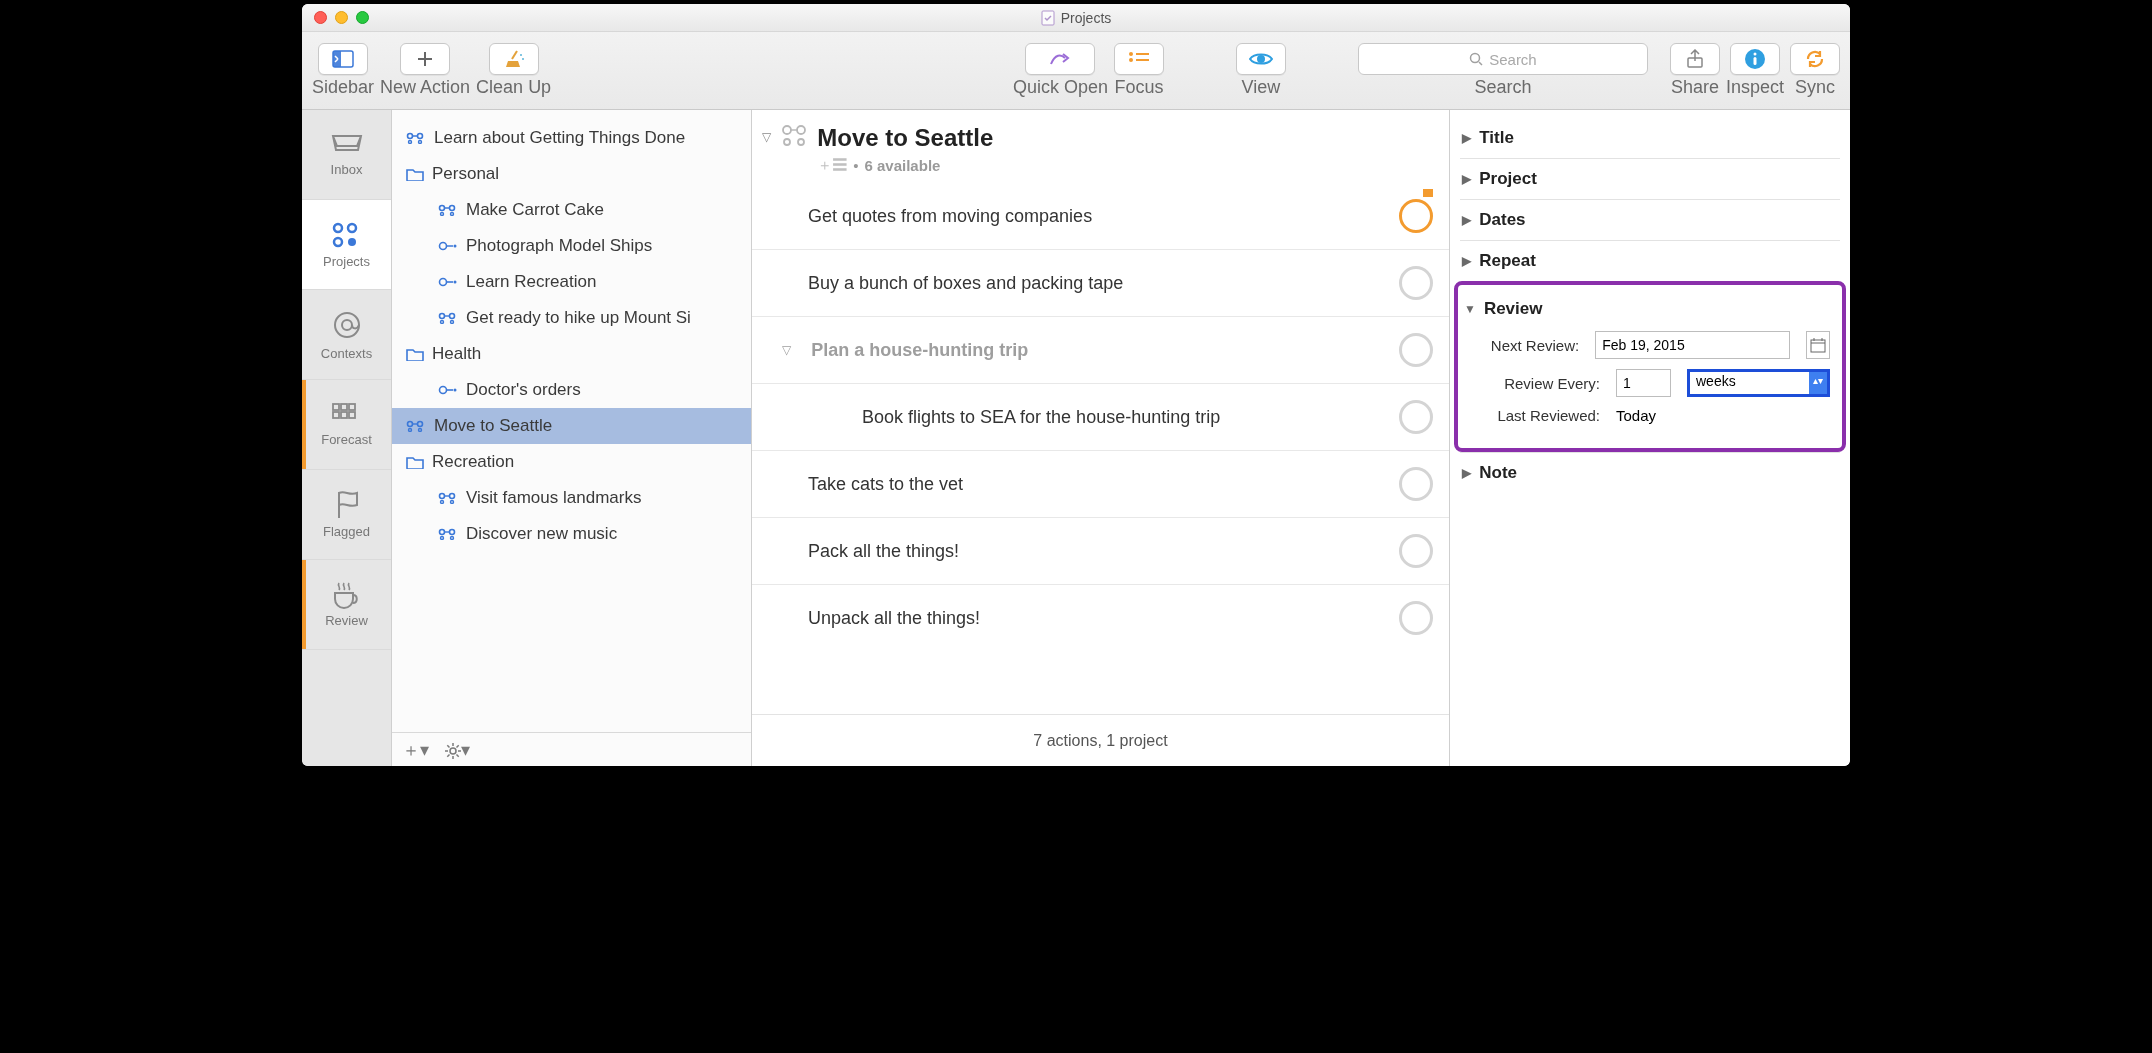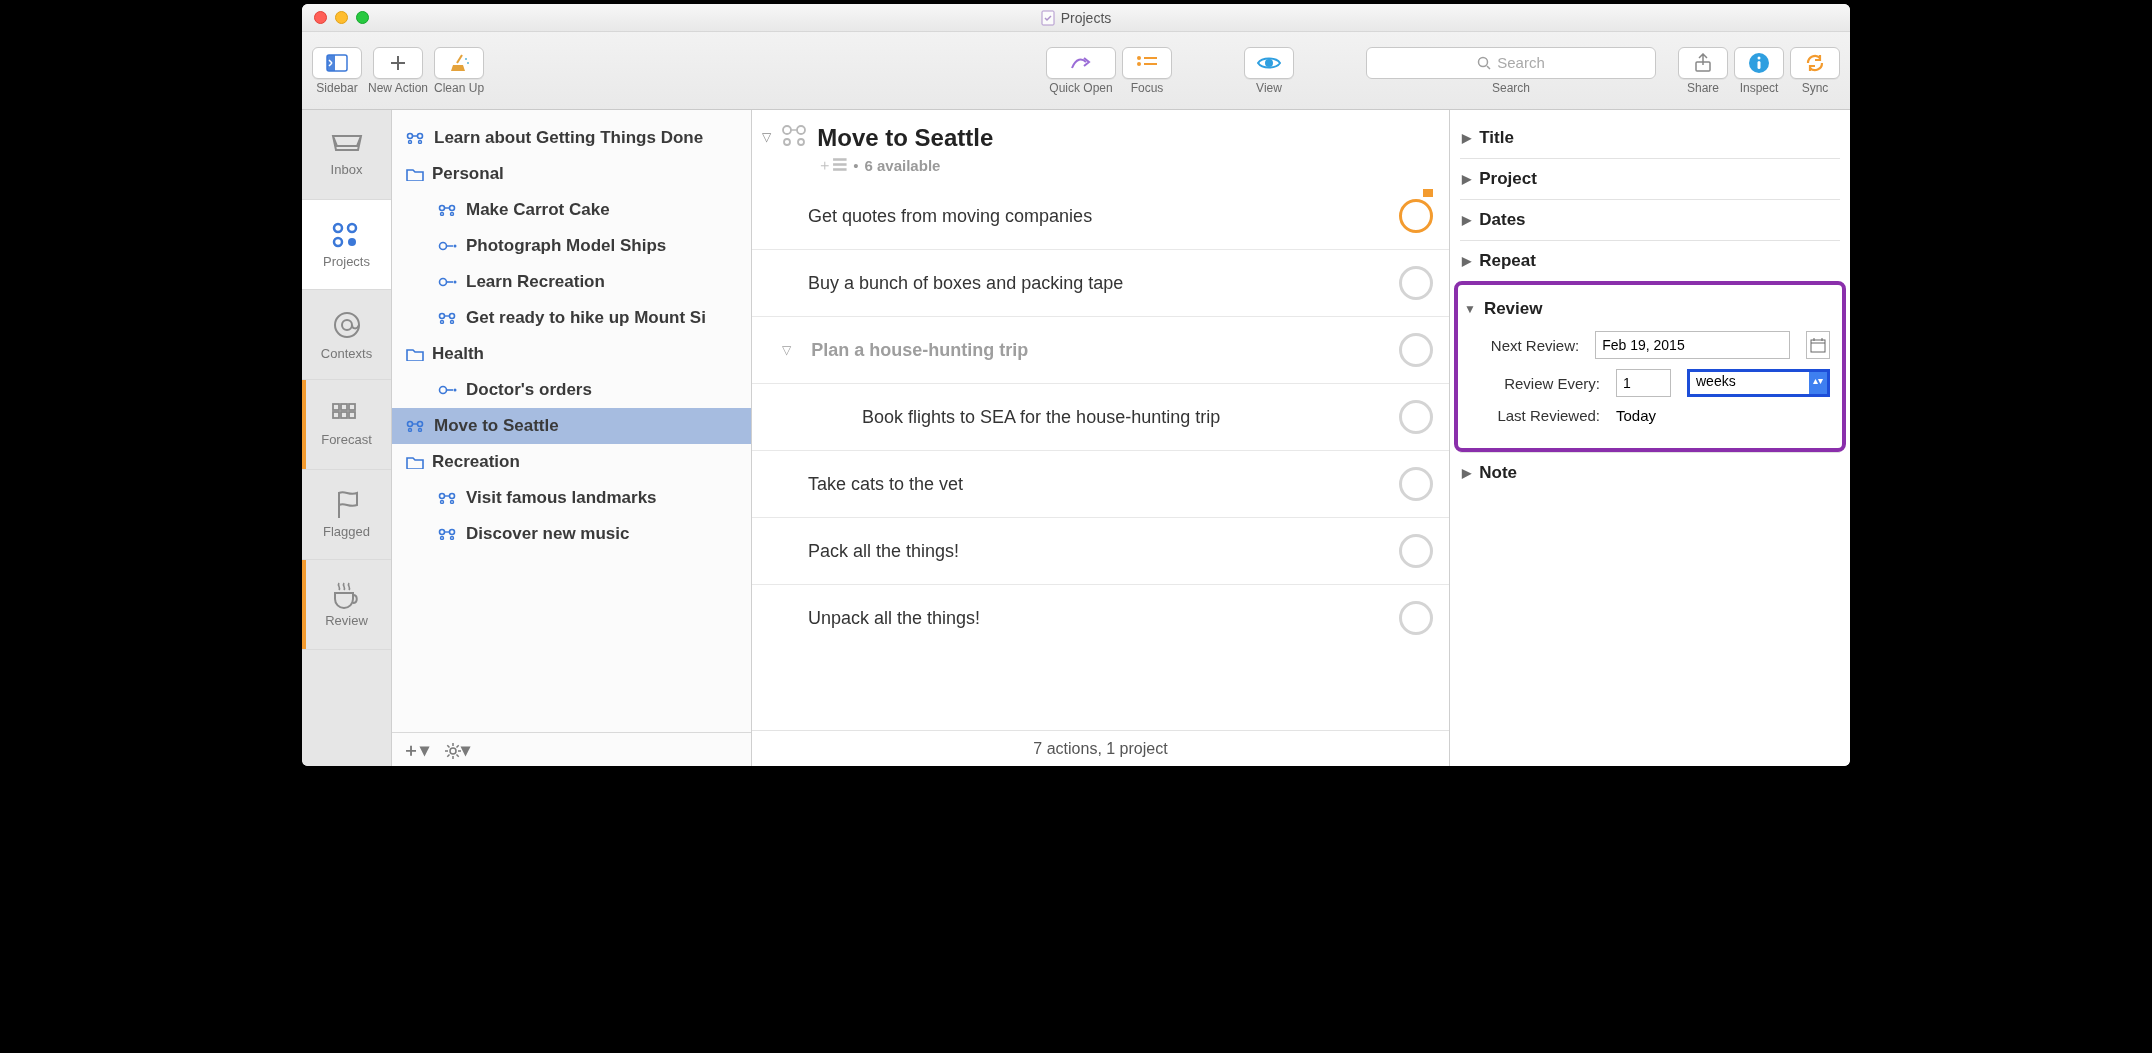--- a/index.html
+++ b/index.html
@@ -55,21 +55,21 @@
   .toolbar{
     height:78px;
     background: linear-gradient(#f2f2f2,#e9e9e9);
     border-bottom:1px solid #c9c9c9;
     display:flex;
     align-items:center;
     padding:0 10px;
     gap:6px;
   }
   .tb-group{display:flex;flex-direction:column;align-items:center;gap:2px;}
-  .tb-group .lbl{font-size:12px;color:#6a6a6a;white-space:nowrap;}
+  .tb-group .lbl{font-size:18px;color:#6a6a6a;white-space:nowrap;}
   .tb-btn{
     background:#fff;border:1px solid #c8c8c8;border-radius:6px;
     min-width:50px;height:32px;display:flex;align-items:center;justify-content:center;
     box-shadow:0 1px 0 rgba(0,0,0,.05);
   }
   .spacer{flex:1;}
   .search-field{
     background:#fff;border:1px solid #c8c8c8;border-radius:6px;
     height:32px;width:290px;display:flex;align-items:center;justify-content:center;
     color:#a9a9a9;font-size:15px;gap:6px;
@@ -91,21 +91,21 @@
   .persp-item.active{background:#fff;}
   .persp-item.orange-bar::before{
     content:"";position:absolute;left:0;top:0;bottom:0;width:4px;background:#f39b2f;
   }
   .persp-item .plabel{font-size:13px;margin-top:4px;}
   .persp-item svg{color:#8a8a8a;}
   .persp-item.active svg{color:#3b78d8;}
   
   .sidebar{
     width:360px;background:#fbfbfb;border-right:1px solid #cfcfcf;
-    display:flex;flex-direction:column;min-height:0;font-weight:bold;
+    display:flex;flex-direction:column;min-height:0;
   }
   .sb-scroll{flex:1;overflow:auto;padding:10px 0;}
   .sb-row{
     display:flex;align-items:center;height:36px;padding-left:14px;
     font-size:17px;color:#3a3a3a;cursor:pointer;gap:8px;
   }
   .sb-row.child{padding-left:46px;}
   .sb-row.selected{background:#a6bce0;}
   .sb-bottom{
     height:34px;border-top:1px solid #d9d9d9;display:flex;align-items:center;
@@ -138,21 +138,21 @@
   .task.flagged .circ{border-color:#f39b2f;}
   .flag-tail{
     position:absolute; right:16px; top:6px; width:10px;height:8px;background:#f39b2f;
   }
   .task.group-head .txt{color:#9e9e9e;font-weight:600;}
   .task.group-head{padding-left:30px;}
   .task.indent{padding-left:110px;}
   .task.indent .txt{max-width:430px;}
   .disc-tri{color:#9e9e9e;font-size:12px;margin-right:6px;}
   .main-footer{
-    height:36px;border-top:1px solid #e3e3e3;display:flex;align-items:center;justify-content:center;
+    height:52px;border-top:1px solid #e3e3e3;display:flex;align-items:center;justify-content:center;
     font-size:16px;color:#555;
   }
   
   .inspector{
     width:400px;background:#fff;display:flex;flex-direction:column;min-height:0;
     padding:8px 10px;
   }
   .insp-sec{
     border-top:1px solid #e2e2e2;padding:10px 2px;
   }

